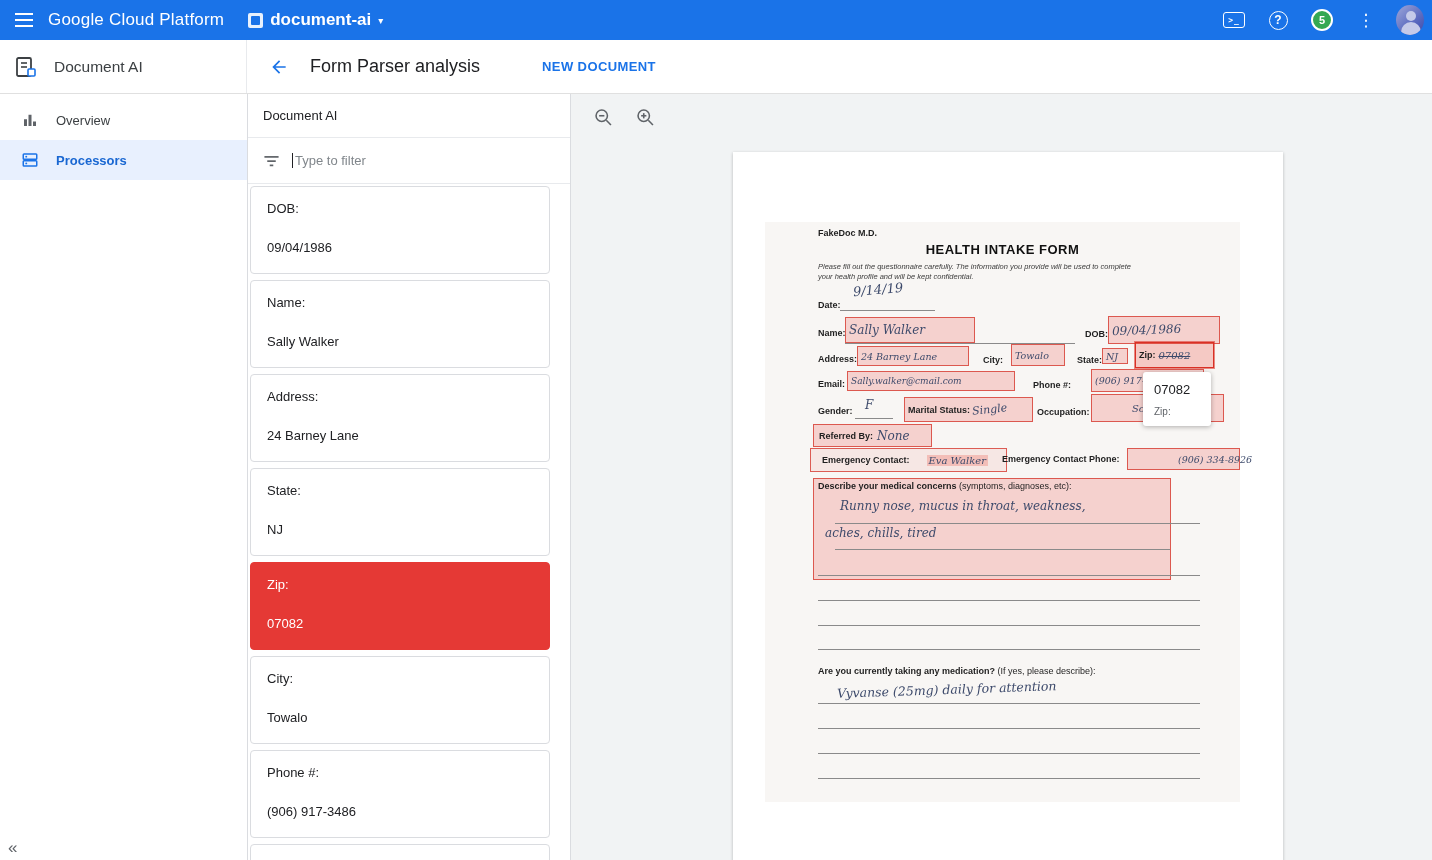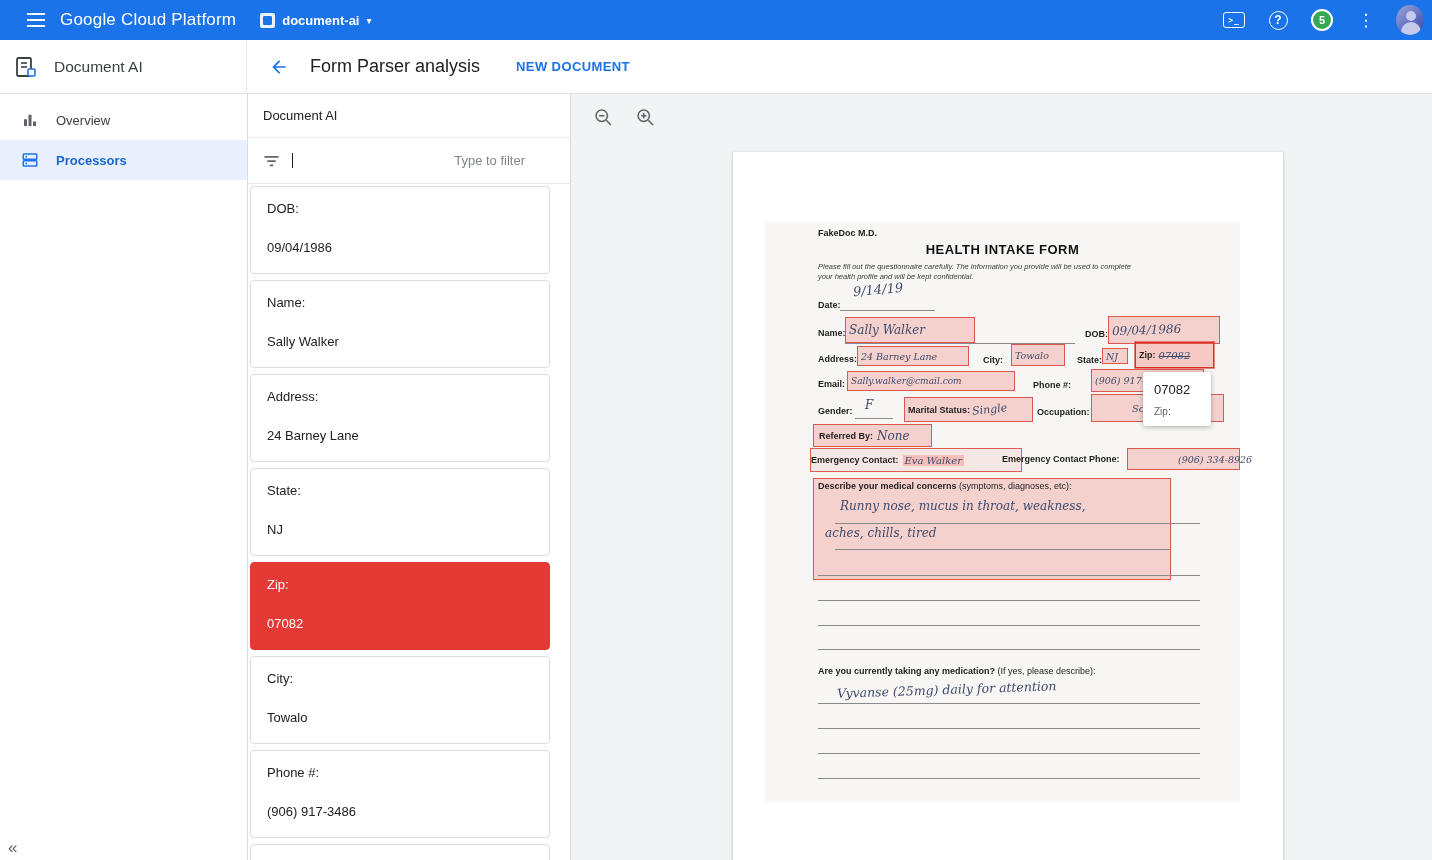--- a/index.html
+++ b/index.html
@@ -1,27 +1,27 @@
 <!DOCTYPE html>
 <html><head>
 <meta charset="utf-8">
 <style>
   * { box-sizing: border-box; margin: 0; padding: 0; }
   html,body { width:1432px; height:860px; overflow:hidden; }
   body { font-family:"Liberation Sans",sans-serif; background:#fff; }
   #app { position:relative; width:1432px; height:860px; overflow:hidden; }
 
   
-  .topbar { position:absolute; top:0; left:0; width:100%; height:40px; background:#1a73e8; display:flex; align-items:center; z-index:50;padding-left:12px; }
+  .topbar { position:absolute; top:0; left:0; width:100%; height:40px; background:#1a73e8; display:flex; align-items:center; z-index:50; }
   .menu-btn { width:48px; height:40px; display:flex; align-items:center; justify-content:center; cursor:pointer; }
   .menu-btn span { display:block; width:18px; height:2px; background:#fff; margin:2px 0; }
   .menu-bars { display:flex; flex-direction:column; }
   .brand { color:#fff; font-size:17px; letter-spacing:.2px; margin-right:24px; white-space:nowrap; cursor:pointer; }
   .project-sel { display:flex; align-items:center; gap:7px; color:#fff; cursor:pointer; }
-  .project-sel .pname { font-size:13px; font-weight:bold; }
+  .project-sel .pname { font-size:17px; font-weight:bold; }
   .proj-icon { width:15px; height:15px; background:rgba(255,255,255,.9); border-radius:2px; position:relative; }
   .proj-icon::after { content:""; position:absolute; inset:3px; background:#1a73e8; border-radius:1px; }
   .caret { font-size:10px; color:#fff; }
   .searchbar { position:absolute; left:473px; top:5px; width:694px; height:30px; background:rgba(255,255,255,.22); border-radius:4px; display:flex; align-items:center; padding:0 12px; }
   .searchbar svg { flex:none; }
   .searchbar input { flex:1; background:transparent; border:none; outline:none; color:#fff; font-size:14.5px; margin-left:14px; font-family:"Liberation Sans",sans-serif; }
   .searchbar input::placeholder { color:rgba(255,255,255,.95); opacity:1; }
   .search-chevron { color:#fff; font-size:12px; cursor:pointer; padding:0 2px; }
   .topbar-right { position:absolute; right:8px; top:0; height:40px; display:flex; align-items:center; gap:16px; }
   .tb-icon { width:28px; height:28px; display:flex; align-items:center; justify-content:center; cursor:pointer; }
@@ -32,36 +32,36 @@
   .avatar { width:30px; height:30px; border-radius:50%; background:linear-gradient(135deg,#9fa8da,#5c6bc0 60%,#3949ab); position:relative; overflow:hidden; }
   .avatar::before { content:""; position:absolute; top:6px; left:10px; width:10px; height:10px; border-radius:50%; background:#c5cae9; }
   .avatar::after { content:""; position:absolute; top:17px; left:5px; width:20px; height:14px; border-radius:10px 10px 0 0; background:#c5cae9; }
 
   
   .header { position:absolute; top:40px; left:0; width:100%; height:54px; background:#fff; border-bottom:1px solid #e0e0e0; display:flex; align-items:center; z-index:40; }
   .header-brand { width:247px; height:100%; display:flex; align-items:center; padding-left:13px; border-right:1px solid #e8eaed; flex:none; }
   .header-brand .app-title { font-size:15.5px; color:#3c4043; margin-left:17px; }
   .back-btn { margin-left:15px; width:34px; height:34px; display:flex; align-items:center; justify-content:center; cursor:pointer; border-radius:50%; }
   .page-title { font-size:18px; color:#202124; margin-left:14px; }
-  .new-doc { margin-left:36px; font-size:13px; font-weight:bold; letter-spacing:.4px; color:#1a73e8; cursor:pointer; }
+  .new-doc { margin-left:62px; font-size:13px; font-weight:bold; letter-spacing:.4px; color:#1a73e8; cursor:pointer; }
 
   
   .sidebar { position:absolute; top:94px; left:0; width:247px; bottom:0; background:#fff; padding-top:6px; }
   .side-item { height:40px; display:flex; align-items:center; padding-left:21px; cursor:pointer; }
   .side-item .lbl { font-size:13px; color:#3c4043; margin-left:17px; }
   .side-item.selected { background:#e8f0fe; }
   .side-item.selected .lbl { color:#1967d2; font-weight:bold; }
   .collapse-btn { position:absolute; left:8px; bottom:2px; font-size:17px; color:#5f6368; cursor:pointer; }
 
   
   .panel { position:absolute; top:94px; left:247px; width:324px; bottom:0; background:#fff; border-left:1px solid #dadce0; border-right:1px solid #dadce0; overflow:hidden; }
   .panel-title-row { height:44px; display:flex; align-items:center; padding-left:15px; border-bottom:1px solid #e8eaed; }
   .panel-title { font-size:13px; color:#202124; }
   .filter-row { height:46px; display:flex; align-items:center; padding-left:15px; border-bottom:1px solid #e8eaed; }
-  .filter-row input { border:none; outline:none; font-size:13px; color:#202124; margin-left:13px; width:230px; font-family:"Liberation Sans",sans-serif;text-align:right; }
+  .filter-row input { border:none; outline:none; font-size:13px; color:#202124; margin-left:13px; width:230px; font-family:"Liberation Sans",sans-serif; }
   .filter-row input::placeholder { color:#80868b; }
   .filter-caret { width:1px; height:15px; background:#202124; margin-left:12px; }
   .cards { padding:2px 20px 0 2px; }
   .card { height:88px; border:1px solid #dadce0; border-radius:4px; margin-bottom:6px; padding:14px 16px; cursor:pointer; background:#fff; }
   .card-label { font-size:13px; color:#202124; }
   .card-value { font-size:13px; color:#202124; margin-top:24px; }
   .card.selected { background:#e53935; border-color:#e53935; }
   .card.selected .card-label, .card.selected .card-value { color:#fff; }
 
   
@@ -287,21 +287,21 @@
         <span class="fl" style="left:272px; top:185px;">Occupation:</span>
         <div class="hl" style="left:326px; top:172px; width:133px; height:28px; padding-left:40px;">
           <span class="hw in" style="font-size:10px;">Software</span>
         </div>
 
         <div class="hl" style="left:48px; top:202px; width:119px; height:23px; gap:4px; padding-left:5px;">
           <span class="fl in">Referred By:</span>
           <span class="hw in" style="font-size:12px;">None</span>
         </div>
 
-        <div class="hl" style="left:45px; top:226px; width:212px; height:24px; gap:4px; background:rgba(234,67,53,.08); padding-left:0;">
+        <div class="hl" style="left:45px; top:226px; width:197px; height:24px; gap:17px; background:rgba(234,67,53,.08); padding-left:11px;">
           <span class="fl in">Emergency Contact:</span>
           <span class="hw in vhl" style="font-size:10px;">Eva Walker</span>
         </div>
         <span class="fl" style="left:237px; top:232px;">Emergency Contact Phone:</span>
         <div class="hl" style="left:362px; top:226px; width:113px; height:22px;">
           <span class="hw in" style="font-size:9.5px;margin-left:47px;">(906) 334-8926</span>
         </div>
 
         <div class="concerns-box" style="left:48px; top:256px; width:358px; height:102px;"></div>
         <span class="fl" style="left:53px; top:259px;">

